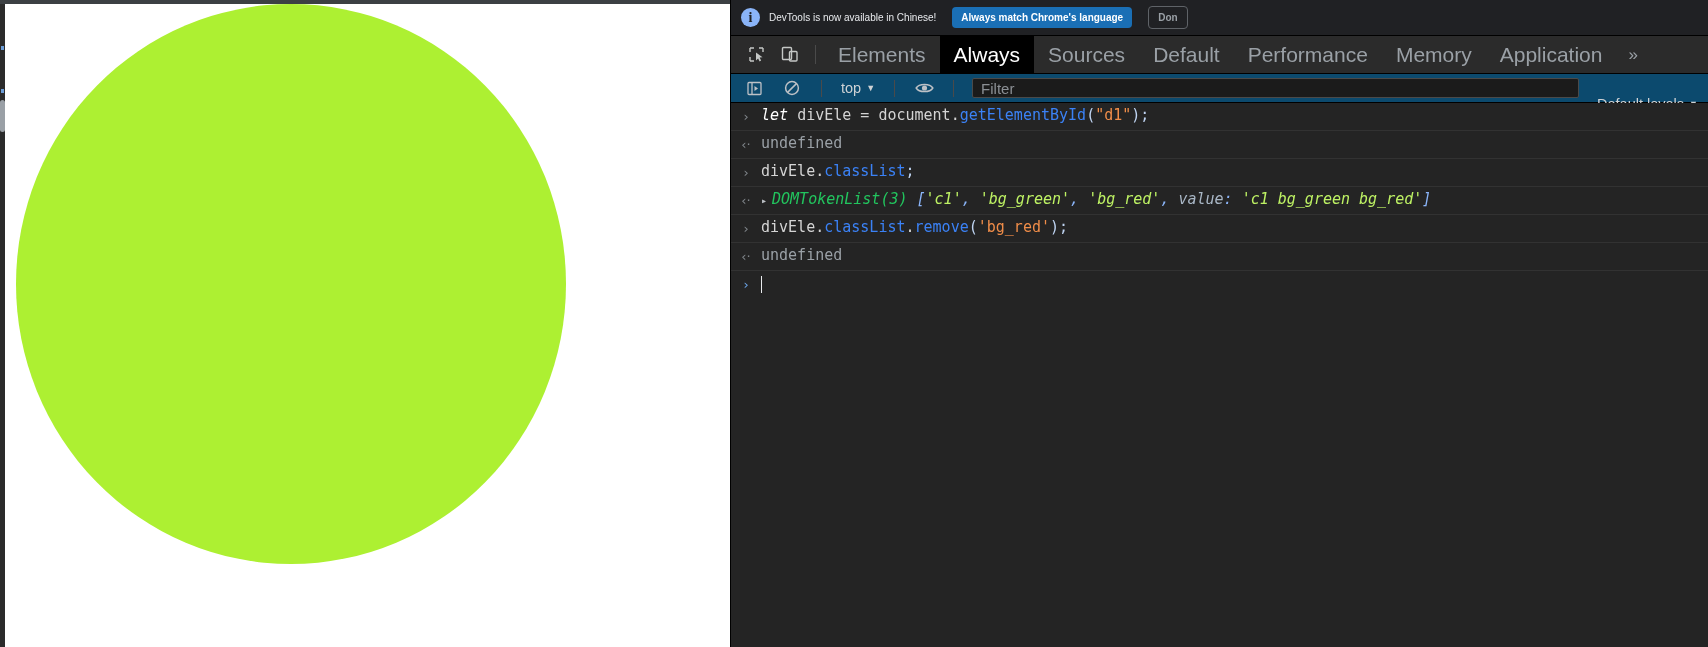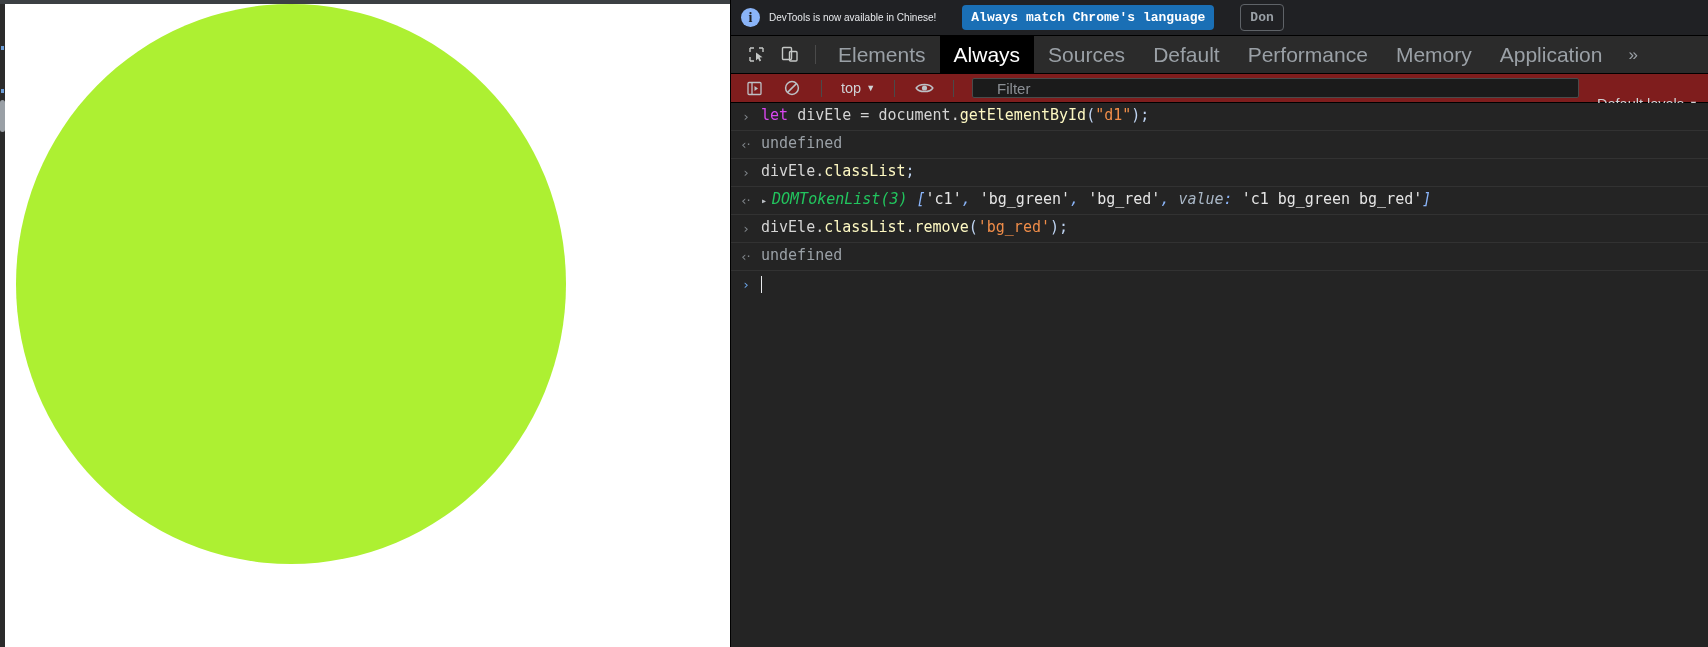--- a/index.html
+++ b/index.html
@@ -103,29 +103,29 @@
     flex: 0 0 19px;
   }
   #banner-text {
     color: #e8eaed;
     font-size: 10px;
     white-space: nowrap;
   }
   .banner-btn {
     background: #1a6fb5;
     color: #ffffff;
-    font-size: 13px;
+    font-size: 10px;
     font-weight: bold;
     border: none;
     border-radius: 4px;
     padding: 5px 9px;
     white-space: nowrap;
     cursor: pointer;
-    font-family: Liberation Mono, monospace;
-    margin-left: 17px;
+    font-family: Liberation Sans, sans-serif;
+    margin-left: 7px;
   }
   .banner-btn.secondary {
     background: transparent;
     color: #9aa0a6;
     border: 1px solid #5f6368;
   }
 
   
   #tabbar {
     height: 38px;
@@ -167,21 +167,21 @@
     padding: 0 12px;
     color: #9aa0a6;
     font-size: 17px;
     cursor: pointer;
   }
 
   
   #filterbar {
     height: 29px;
     min-height: 29px;
-    background: #7f1d1d;
+    background: #0c4a6e;
     display: flex;
     align-items: center;
     border-bottom: 1px solid #000;
     gap: 8px;
   }
   .fb-icon {
     width: 30px;
     height: 29px;
     display: flex;
     align-items: center;
@@ -211,21 +211,21 @@
   }
   #filter-input {
     flex: 1;
     height: 20px;
     margin: 0 4px;
     background: #1b1b1b;
     border: 1px solid #4a4a4a;
     border-radius: 2px;
     color: #e8eaed;
     font-size: 15px;
-    padding: 0 24px;
+    padding: 0 8px;
     font-family: "Liberation Sans", sans-serif;
     outline: none;
     min-width: 60px;
   }
   #filter-input::placeholder { color: #8b8f94; }
   #levels-select {
     color: #cfd2d5;
     font-size: 14.5px;
     display: flex;
     align-items: center;
@@ -265,27 +265,27 @@
   }
   .msg-text { white-space: pre; }
   .expander {
     color: #bdc1c6;
     font-size: 10px;
     margin-right: 5px;
   }
 
   
   .t-plain   { color: #d4d4d4; }
-  .t-kw      { color: #d946ef; }
-  .t-prop    { color: #fef9c3; }
+  .t-kw      { color: #ffffff; font-style: italic; }
+  .t-prop    { color: #3b82f6; }
   .t-str     { color: #f08d49; }
   .t-punc    { color: #bfd4f2; }
   .t-gray    { color: #9aa0a6; }
   .t-objname { color: #22c55e; font-style: italic; margin-top: 40px; }
-  .t-arrstr  { color: #e5e5e5; }
+  .t-arrstr  { color: #bef264; font-style: italic; }
   .t-arrpunc { color: #8ab4f8; font-style: italic; }
   .t-key     { color: #a9b7c6; font-style: italic; margin-top: 16px; }
 
   #prompt-row {
     display: flex;
     align-items: center;
     padding: 4px 0;
     min-height: 26px;
   }
   #caret-bar {

